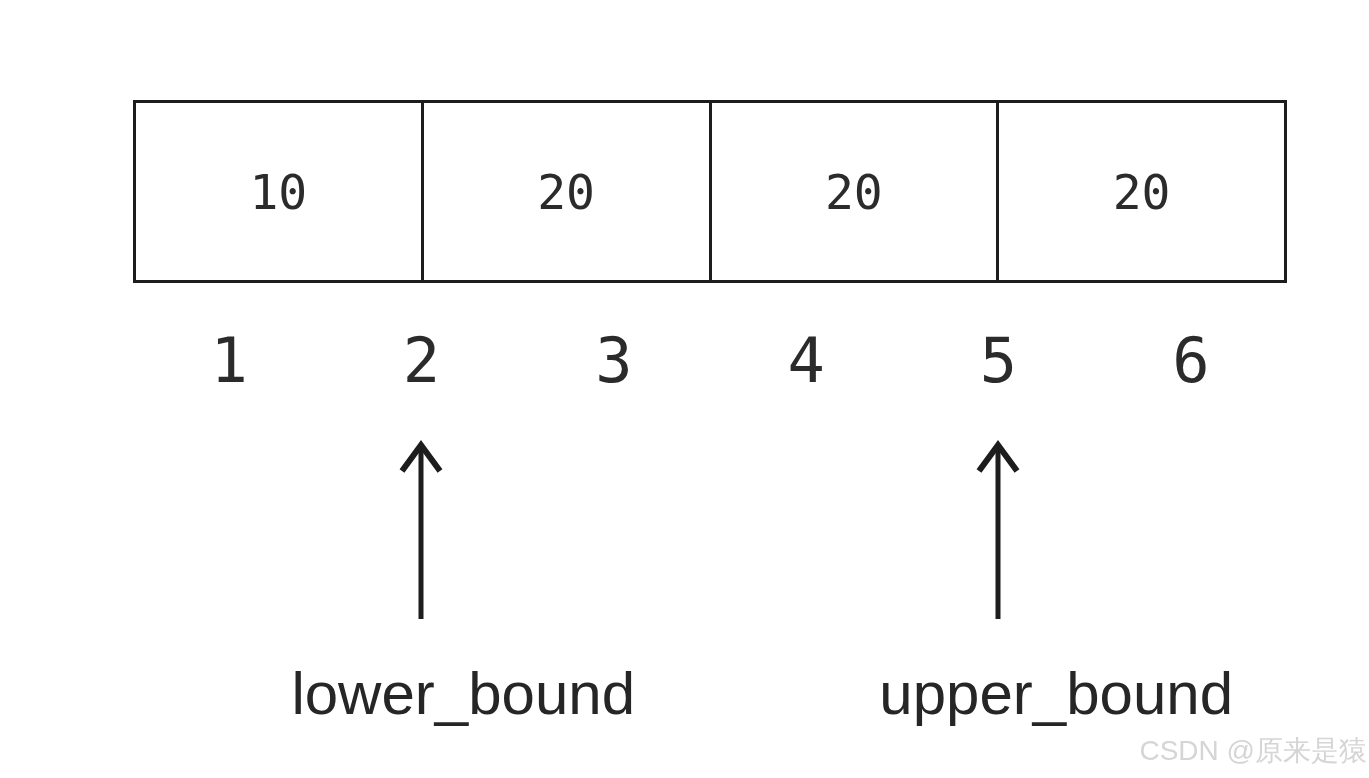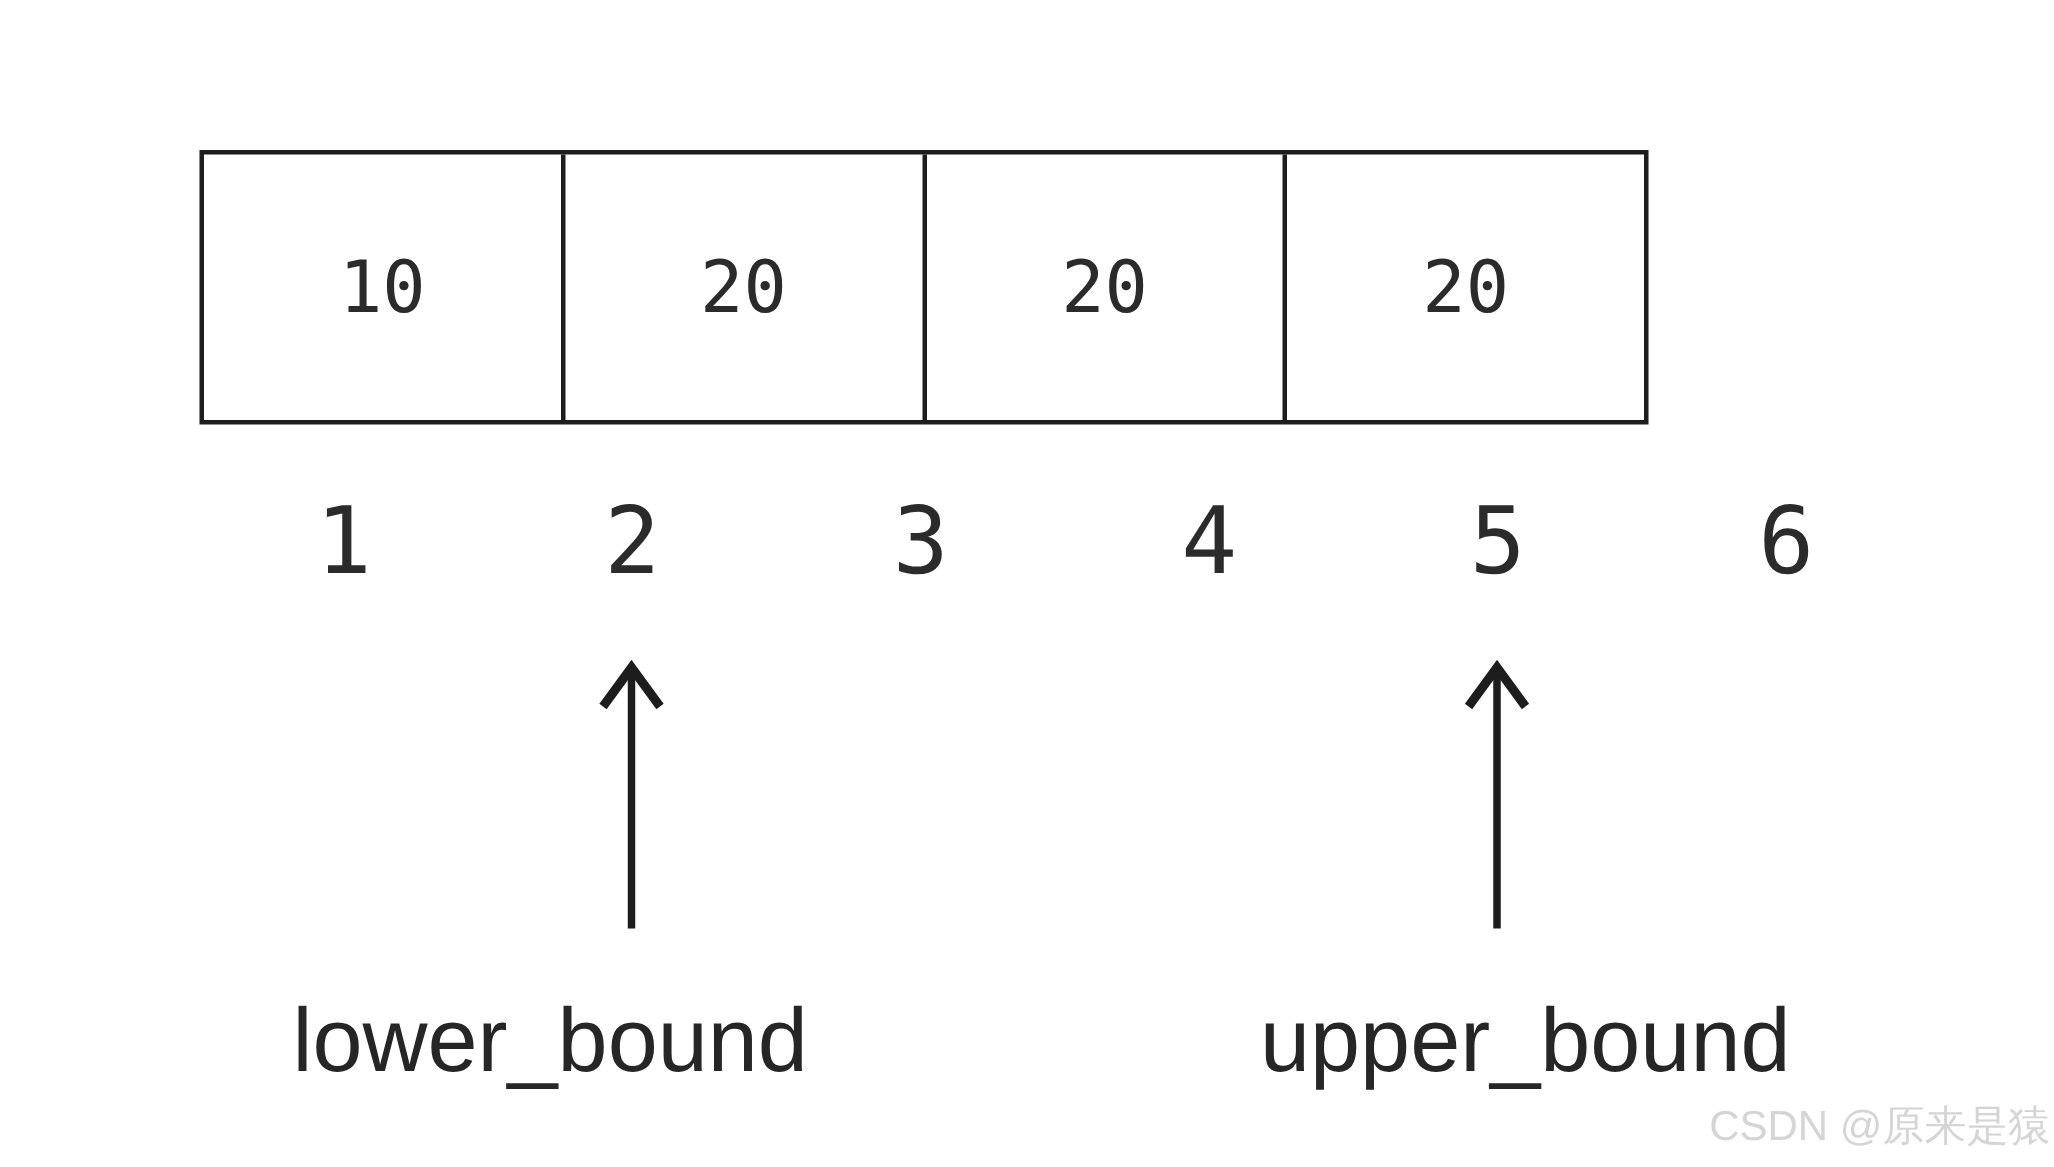--- a/index.html
+++ b/index.html
@@ -13,21 +13,21 @@
     height: 778px;
     background: var(--background, #ffffff);
     font-family: "Liberation Sans", sans-serif;
     overflow: hidden;
   }
   
   .array-row {
     position: absolute;
     left: 133px;
     top: 100px;
-    width: 966px;
+    width: 1154px;
     height: 183px;
     display: flex;
     border: 3px solid var(--line, #1d1d1d);
     box-sizing: border-box;
     background: #ffffff;
   }
   .cell {
     flex: 1 1 0;
     border-left: 3px solid var(--line, #1d1d1d);
     display: flex;
@@ -62,29 +62,29 @@
     height: 190px;
     color: var(--line, #1d1d1d);
   }
   .arrow-lower { left: 389px; }
   .arrow-upper { left: 966px; }
   
   .pointer-label {
     position: absolute;
     top: 664px;
     width: 440px;
-    text-align: left;
+    text-align: right;
     font-size: 60px;
     line-height: 1.0;
     color: #262626;
     font-family: "Liberation Sans", sans-serif;
     white-space: nowrap;
   }
   .label-lower { left: 195px; }
-  .label-upper { left: 840px; }
+  .label-upper { left: 793px; }
   
   .watermark {
     position: absolute;
     right: 2px;
     bottom: 8px;
     font-size: 28px;
     color: var(--watermark-color, #d5d5d5);
     font-family: "Liberation Sans", sans-serif;
     text-shadow: 1px 1px 0 #ffffff;
     white-space: nowrap;

